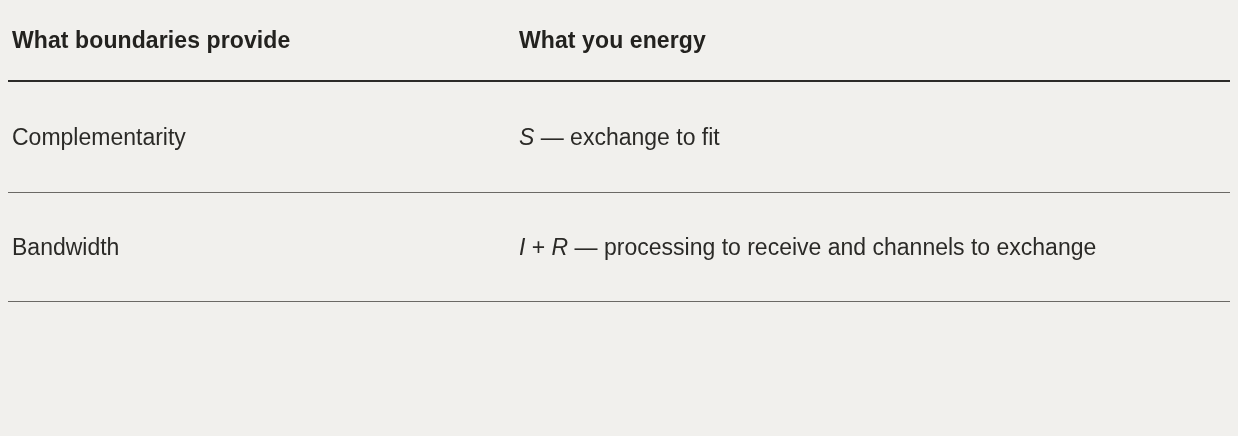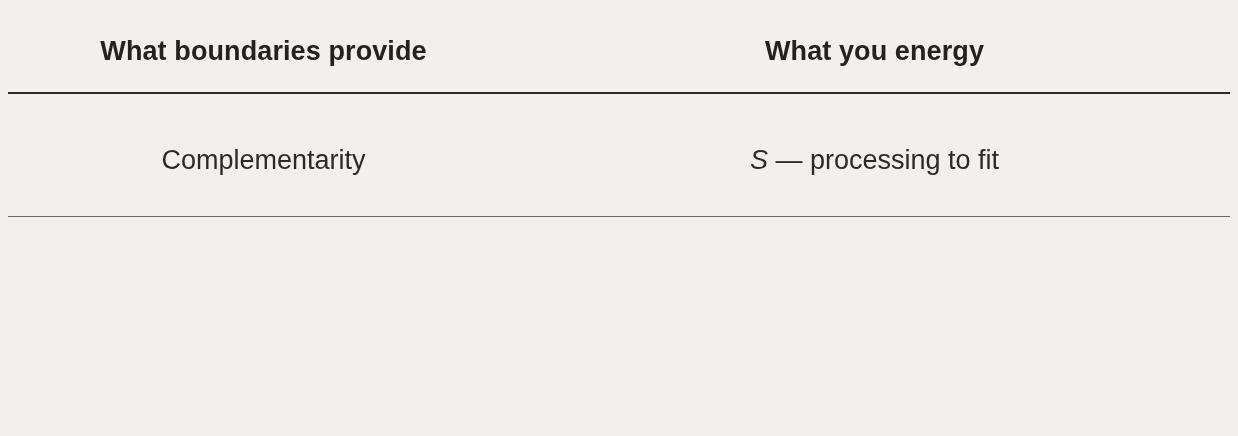--- a/index.html
+++ b/index.html
@@ -16,24 +16,24 @@
   }
   .table-wrap {
     margin: 0 8px;
   }
   table {
     border-collapse: collapse;
     table-layout: fixed;
     width: 1222px;
   }
   th, td {
-    text-align: center;
+    text-align: left;
     vertical-align: middle;
-    padding: 12px 0 0 4px;
-    font-size: 27px;
+    padding: 0 0 0 4px;
+    font-size: 23px;
     line-height: 1.25;
     white-space: pre-wrap;
   }
   thead th {
     font-weight: 700;
     color: #23221f;
     height: 80px;
     border-bottom: 2px solid #2c2b29;
     letter-spacing: 0.1px;
   }
@@ -60,17 +60,21 @@
     </colgroup>
     <thead>
       <tr>
         <th>What boundaries provide</th>
         <th>What you energy</th>
       </tr>
     </thead>
     <tbody>
       <tr>
         <td>Complementarity</td>
-        <td><em>S</em><span></span><em></em><span> — processing to fit</span></td>
+        <td><em>S</em><span></span><em></em><span> — exchange to fit</span></td>
+      </tr>
+      <tr>
+        <td>Bandwidth</td>
+        <td><em>I</em><span> + </span><em>R</em><span> — processing to receive and channels to exchange</span></td>
       </tr>
     </tbody>
   </table>
 </div>
 
 </body></html>

